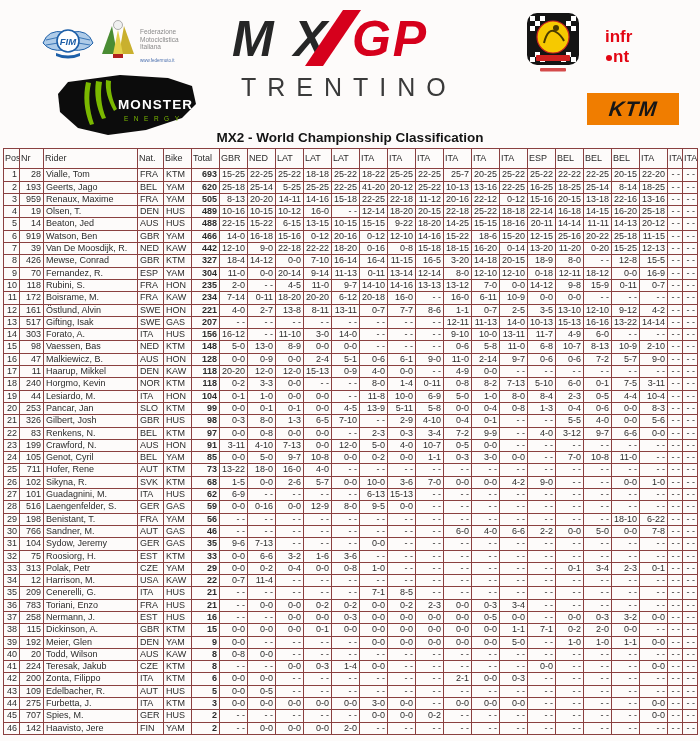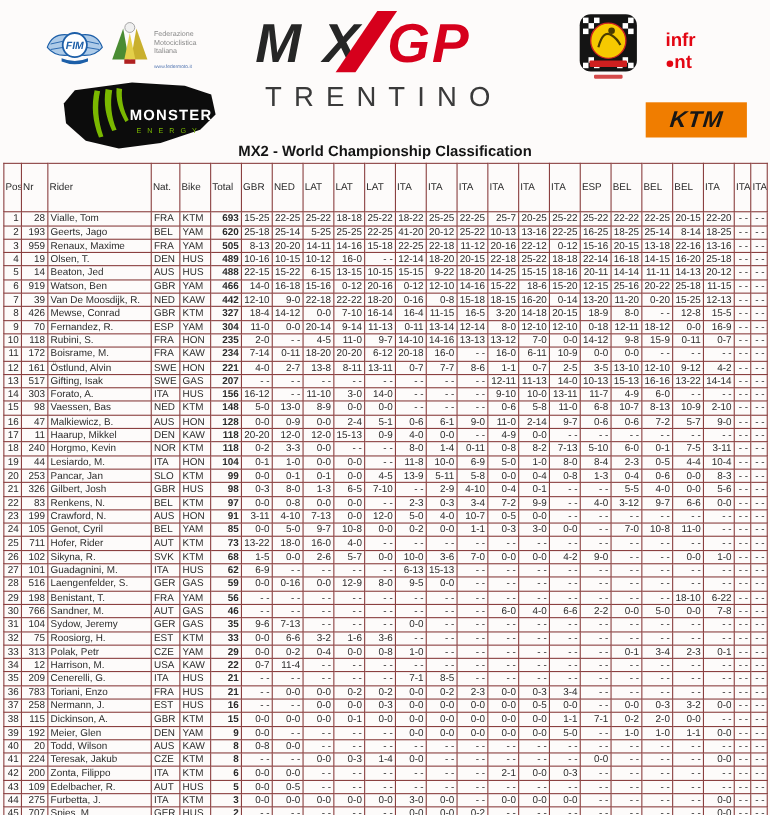--- a/index.html
+++ b/index.html
@@ -51,21 +51,21 @@
     text-align:center; font-weight:bold; font-size:13.5px; color:#141414;
     margin:2px 0 3px 0;
   }
   table { border-collapse:collapse; table-layout:fixed; margin-left:3px; width:694px; }
   th, td {
     border:1px solid #8a4040;
     font-size:9px; line-height:11.3px; height:11.3px;
     padding:0 2px; white-space:nowrap; overflow:hidden;
     color:#2b2b2b;
   }
-  th { font-weight:normal; text-align:left; padding:16px 1px; }
+  th { font-weight:normal; text-align:left; padding:4px 1px; }
   td { text-align:right; }
   td.left { text-align:left; }
   td.total { font-weight:bold; }
 </style>
 </head>
 <body>
 
 <div class="page">
 
   <header class="sponsor-header">
@@ -826,21 +826,21 @@
           <td>7-0</td>
           <td>10-8</td>
           <td>11-0</td>
           <td>- -</td>
           <td>- -</td>
           <td>- -</td>
         </tr>
         <tr>
           <td>25</td>
           <td>711</td>
-          <td class="left">Hofer, Rider</td>
+          <td class="left">Hofer, Rene</td>
           <td class="left">AUT</td>
           <td class="left">KTM</td>
           <td class="total">73</td>
           <td>13-22</td>
           <td>18-0</td>
           <td>16-0</td>
           <td>4-0</td>
           <td>- -</td>
           <td>- -</td>
           <td>- -</td>

